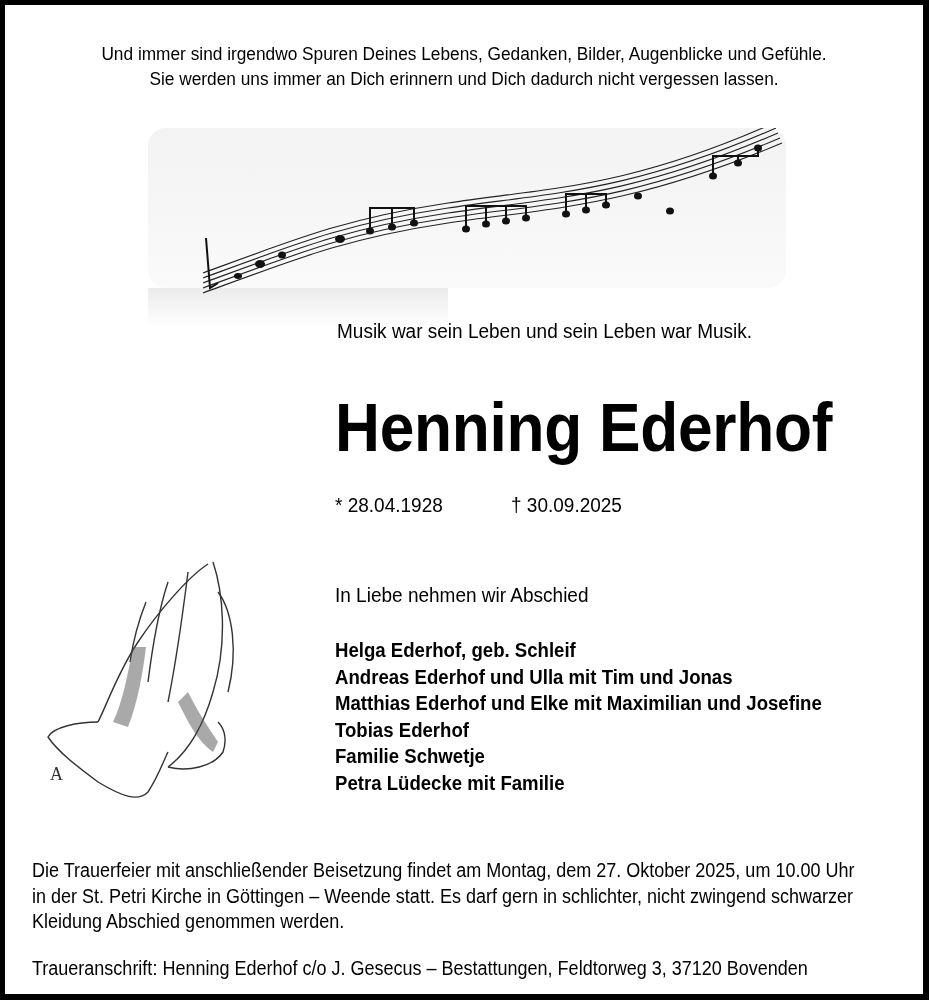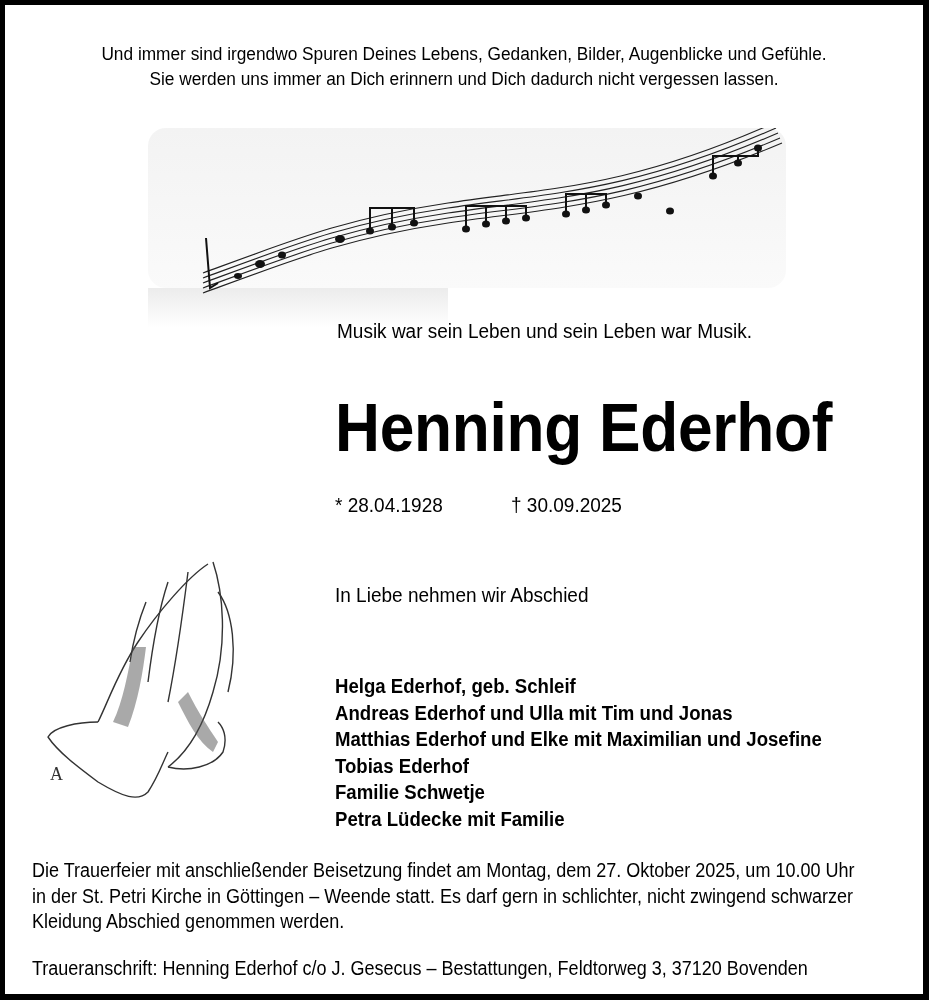--- a/index.html
+++ b/index.html
@@ -34,21 +34,21 @@
   .name { left: 330px; top: 382px; font-size: 68px; font-weight: bold; line-height: 80px; transform: scaleX(0.915); transform-origin: 0 0; letter-spacing: -0.3px; }
 
   .dates { top: 487px; font-size: 20px; line-height: 26px; transform: scaleX(0.95); transform-origin: 0 0; }
   .date-birth { left: 330px; }
   .date-death { left: 506px; }
 
   .hands-img { position: absolute; left: 33px; top: 547px; width: 206px; height: 260px; }
 
   .farewell { left: 330px; top: 577px; font-size: 20px; line-height: 26px; transform: scaleX(0.95); transform-origin: 0 0; }
 
-  .mourners { position: absolute; left: 330px; top: 632px; margin-top: 36px; }
+  .mourners { position: absolute; left: 330px; top: 632px; }
   .mourner { display: block; font-size: 20px; font-weight: bold; line-height: 26.5px; white-space: nowrap; transform: scaleX(0.93); transform-origin: 0 0; }
 
   .service { left: 27px; top: 853px; font-size: 20px; line-height: 25.5px; }
   .service .line { display: block; white-space: nowrap; transform: scaleX(0.9); transform-origin: 0 0; }
 
   .address { left: 27px; top: 950px; font-size: 20px; line-height: 26px; transform: scaleX(0.9); transform-origin: 0 0; }
 </style>
 </head>
 <body>
 

